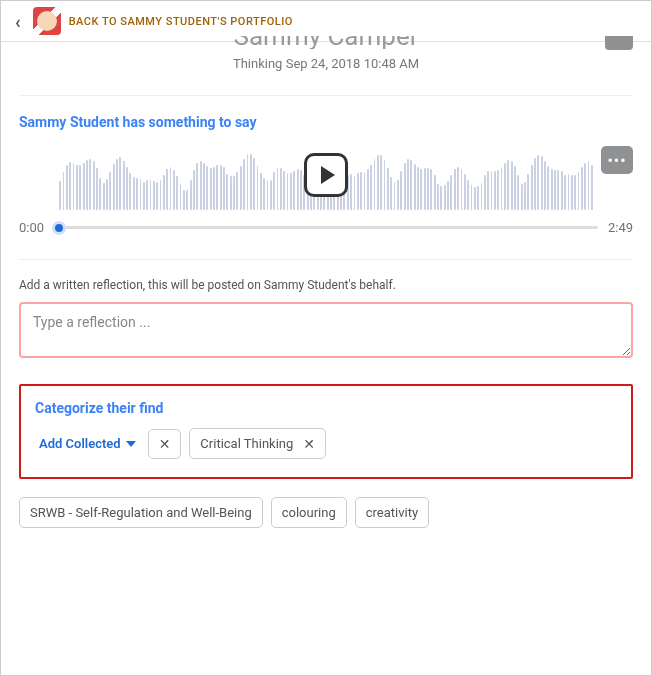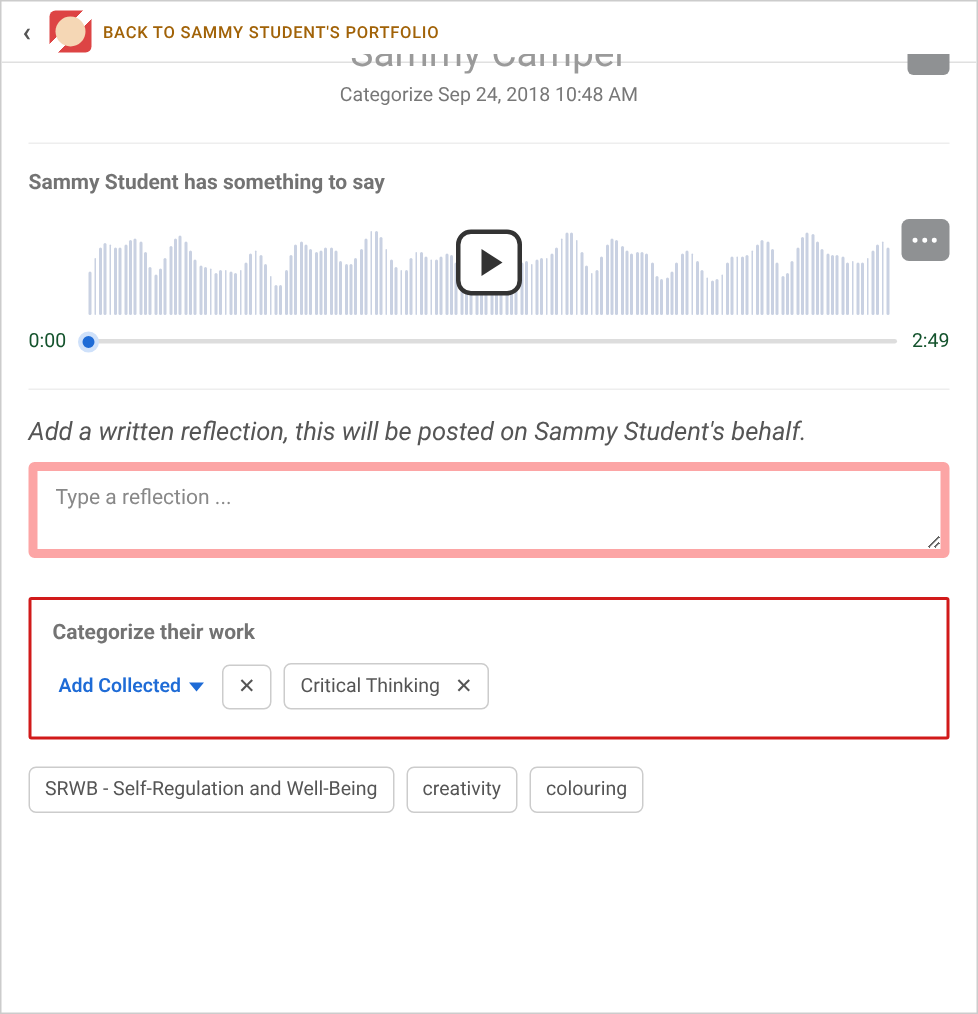--- a/index.html
+++ b/index.html
@@ -78,21 +78,21 @@
       border-radius: 0 0 4px 4px;
     }
     .divider {
       border: none;
       border-top: 1px solid #eee;
       margin: 24px 0 18px;
     }
     .section-heading {
       font-size: 14px;
       font-weight: 700;
-      color: #737373;
+      color: #3b82f6;
       margin-bottom: 10px;
     }
     .audio-block {
       position: relative;
       margin-top: 8px;
     }
     .more-btn {
       position: absolute;
       right: 0;
       top: 6px;
@@ -143,49 +143,48 @@
       border-top: 9px solid transparent;
       border-bottom: 9px solid transparent;
       margin-left: 3px;
     }
     .timeline {
       display: flex;
       align-items: center;
       gap: 10px;
       margin: 10px 0 4px;
       font-size: 13px;
-      color: #14532d;
+      color: #737373;
     }
     .track {
       flex: 1;
       height: 3px;
       background: #ddd;
       border-radius: 2px;
       position: relative;
     }
     .thumb {
       position: absolute;
       left: 0;
       top: 50%;
       transform: translate(-2px,-50%);
       width: 14px;
       height: 14px;
       background: #1e6bd6;
       border: 3px solid #cfe1fa;
       border-radius: 50%;
     }
     .sub-text {
-      font-size: 17px;
+      font-size: 12px;
       color: #555;
       margin-bottom: 10px;
-      font-style: italic;
     }
     .reflection-input {
       width: 100%;
-      border: 6px solid #fca5a5;
+      border: 2px solid #fca5a5;
       border-radius: 4px;
       padding: 10px 12px;
       font-size: 14px;
       color: #888;
       resize: vertical;
       min-height: 38px;
       font-family: inherit;
     }
     .reflection-input::placeholder { color: #888; }
     .highlight-box {
@@ -246,21 +245,21 @@
   <span class="avatar"></span>
   <span class="header-text">BACK TO SAMMY STUDENT'S PORTFOLIO</span>
 </div>
 
 <div class="content">
 
   <div class="title-block">
     <div class="gray-pill-top"></div>
     <div class="page-title">Sammy Camper</div>
     <div class="collected-line">
-      <span>Categorize</span>
+      <span>Thinking</span>
       <span>Sep 24, 2018 10:48 AM</span>
     </div>
   </div>
 
   <hr class="divider">
 
   <div class="section-heading">Sammy Student has something to say</div>
 
   <div class="audio-block">
     <div class="more-btn">•••</div>
@@ -437,21 +436,21 @@
       <span>2:49</span>
     </div>
   </div>
 
   <hr class="divider">
 
   <div class="sub-text">Add a written reflection, this will be posted on Sammy Student's behalf.</div>
   <textarea class="reflection-input" placeholder="Type a reflection ..." style=""></textarea>
 
   <div class="highlight-box">
-    <div class="section-heading">Categorize their work</div>
+    <div class="section-heading">Categorize their find</div>
     <div class="cat-row">
       <span class="add-category">
         <span>Add Collected</span>
         <span class="chev-down"></span>
       </span>
       <span class="chip">
         <span class="chip-x">✕</span>
       </span>
       <span class="chip">
         <span>Critical Thinking</span>
@@ -459,21 +458,21 @@
       </span>
     </div>
   </div>
 
   <div class="student-cats">
     <div class="cat-row">
       <span class="chip">
           <span>SRWB - Self-Regulation and Well-Being</span>
         </span>
       <span class="chip">
-          <span>creativity</span>
+          <span>colouring</span>
         </span>
       <span class="chip">
-          <span>colouring</span>
+          <span>creativity</span>
         </span>
     </div>
   </div>
 
 </div>
 
 </body></html>

